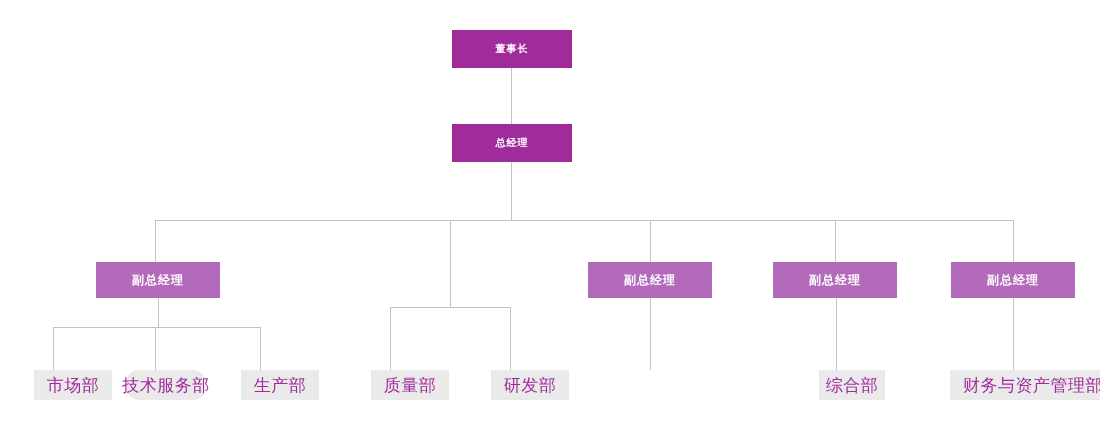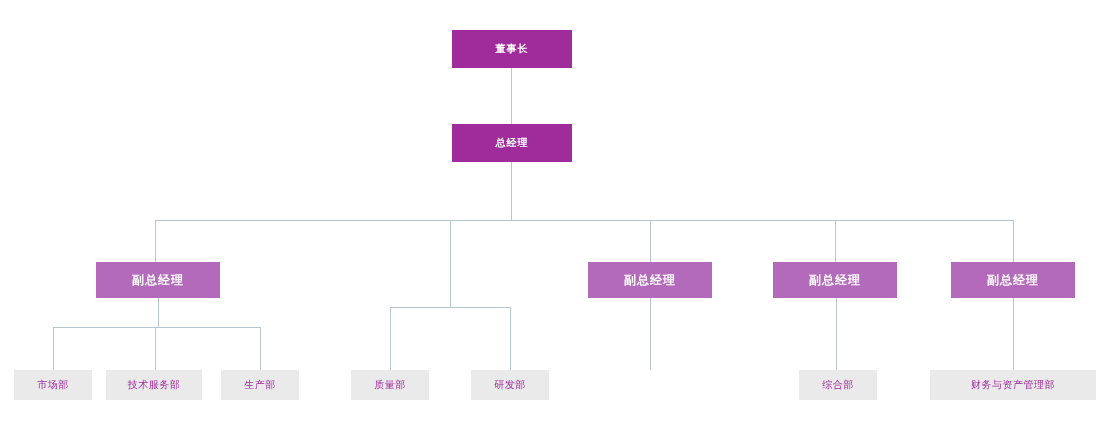--- a/index.html
+++ b/index.html
@@ -43,23 +43,24 @@
     color:var(--level2-text);
     font-weight:bold;
     font-size:12px;
     width:124px;
     height:36px;
     letter-spacing:1px;
   }
   .lv3{
     background:var(--level3-bg);
     color:var(--level3-text);
-    font-size:10px;
+    font-size:17px;
     height:30px;
     letter-spacing:0.5px;
+    margin-left:20px;
   }
   .line{
     position:absolute;
     background:var(--line-color);
   }
   .h{height:1px;}
   .v{width:1px;}
 </style>
 </head>
 <body>
@@ -92,20 +93,20 @@
 
   <div class="node lv1" style="left:452px;top:30px;">董事长</div>
   <div class="node lv1" style="left:452px;top:124px;text-align:center;">总经理</div>
 
   <div class="node lv2" style="left:96px;top:262px;">副总经理</div>
   <div class="node lv2" style="left:588px;top:262px;">副总经理</div>
   <div class="node lv2" style="left:773px;top:262px;">副总经理</div>
   <div class="node lv2" style="left:951px;top:262px;">副总经理</div>
 
   <div class="node lv3" style="left:14px;top:370px;width:78px;">市场部</div>
-  <div class="node lv3" style="left:106px;top:370px;width:96px;">技术服务部</div>
+  <div class="node lv3" style="left:106px;top:370px;width:80px;border-radius:13px;">技术服务部</div>
   <div class="node lv3" style="left:221px;top:370px;width:78px;">生产部</div>
   <div class="node lv3" style="left:351px;top:370px;width:78px;">质量部</div>
   <div class="node lv3" style="left:471px;top:370px;width:78px;text-align:center;">研发部</div>
-  <div class="node lv3" style="left:799px;top:370px;width:78px;">综合部</div>
+  <div class="node lv3" style="left:799px;top:370px;width:66px;">综合部</div>
   <div class="node lv3" style="left:930px;top:370px;width:166px;">财务与资产管理部</div>
 
 </div>
 
 </body></html>

